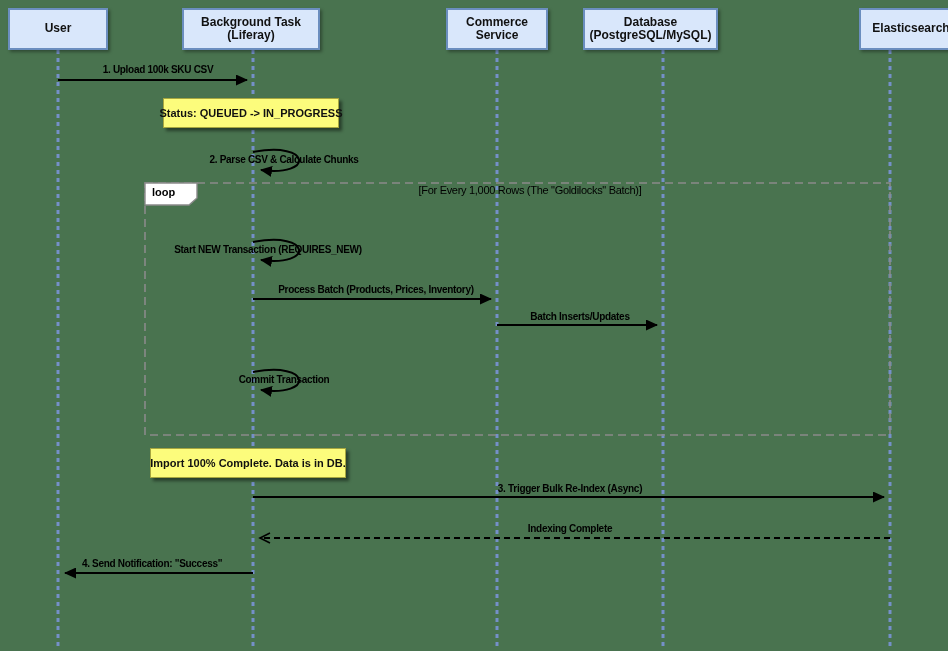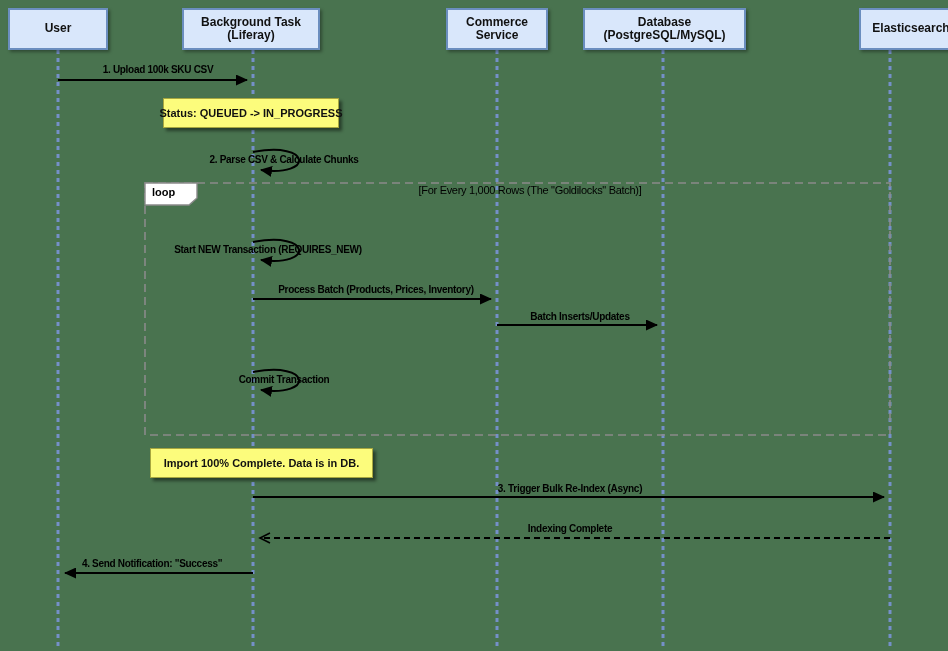--- a/index.html
+++ b/index.html
@@ -14,33 +14,33 @@
   .participant{
     position:absolute;top:8px;height:42px;box-sizing:border-box;
     background:#d9e7fb;border:2px solid #6b8ebf;
     box-shadow:2px 2px 3px rgba(0,0,0,.35);
     display:flex;align-items:center;justify-content:center;
     font-weight:bold;font-size:12px;color:#111;text-align:center;line-height:1.1;
   }
   #p0{left:8px;width:100px;}
   #p1{left:182px;width:138px;}
   #p2{left:446px;width:102px;}
-  #p3{left:583px;width:163px;}
+  #p3{left:583px;width:135px;}
   #p4{left:839px;width:104px;margin-left:20px;}
 
   .note{
     position:absolute;box-sizing:border-box;
     background:#fcfc7c;border:1.5px solid #a6a63f;
     box-shadow:3px 3px 3px rgba(0,0,0,.45);
     display:flex;align-items:center;justify-content:center;
     font-weight:bold;font-size:11px;color:#111;text-align:center;white-space:nowrap;
   }
   #note0{left:163px;top:98px;width:176px;height:30px;}
   #note1{left:681px;top:405px;width:195px;height:31px;}
-  #note2{left:150px;top:448px;width:223px;height:30px;}
+  #note2{left:150px;top:448px;width:196px;height:30px;}
 
   .msg{
     position:absolute;transform:translateX(-50%);
     font-weight:bold;font-size:10px;letter-spacing:-0.3px;
     color:#000;white-space:nowrap;
   }
   #m0{left:158px;top:64px;}
   #m1{left:284px;top:154px;}
   #m2{left:268px;top:244px;}
   #m3{left:376px;top:284px;}

